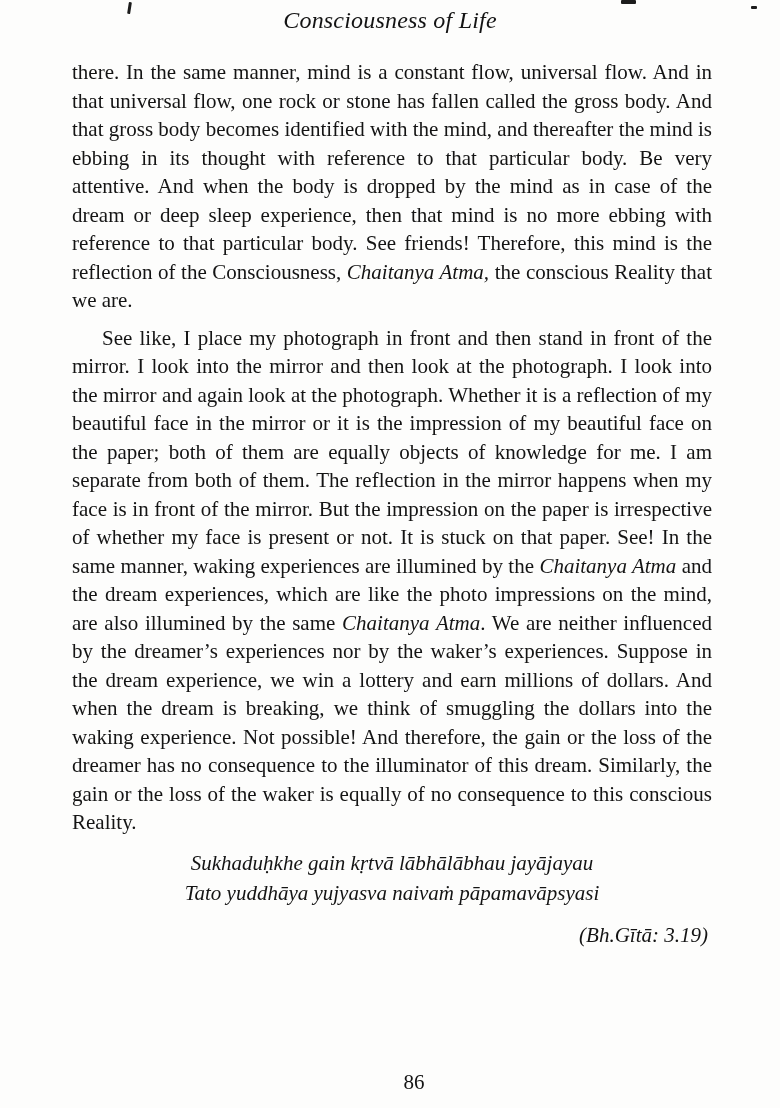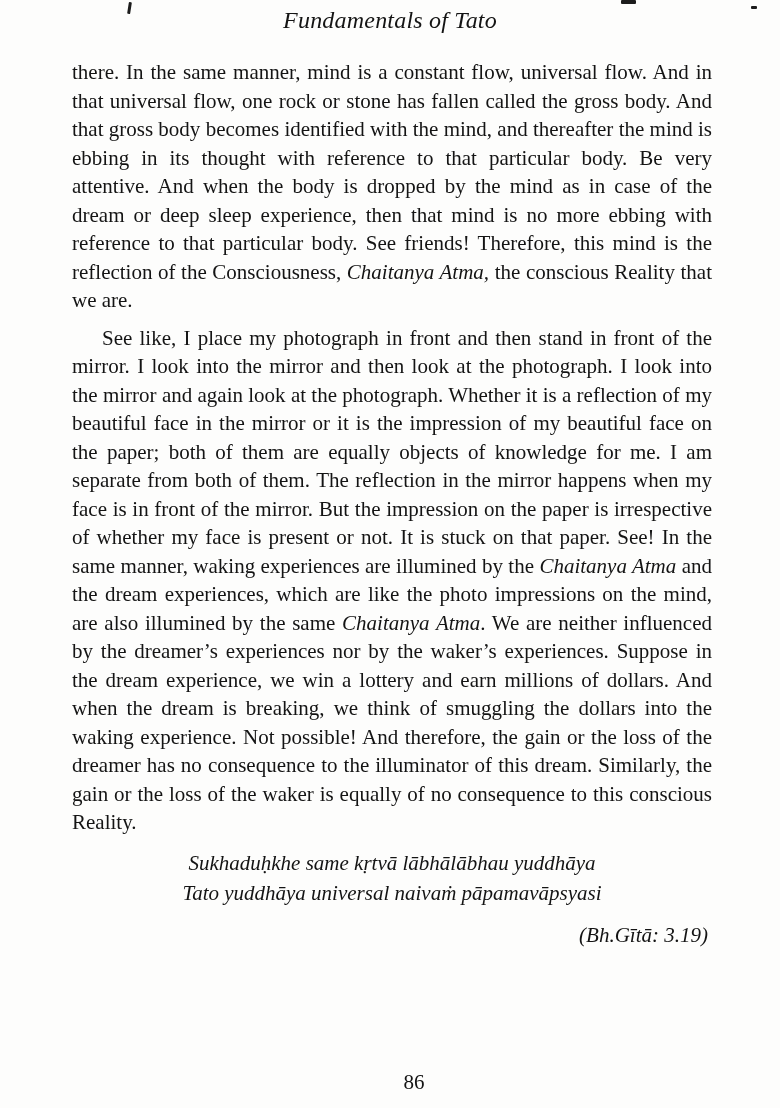--- a/index.html
+++ b/index.html
@@ -58,32 +58,32 @@
 </head>
 <body>
 
 <div class="page">
 
   <span class="artifact artifact-1"></span>
   <span class="artifact artifact-2"></span>
   <span class="artifact artifact-3"></span>
 
   <header class="running-head">
-    <span class="head-title">Fundamentals of Tato</span>
+    <span class="head-title">Consciousness of Life</span>
   </header>
 
   <main class="text-block">
 
     <p class="para"><span>there. In the same manner, mind is a constant flow, universal flow. And in that universal flow, one rock or stone has fallen called the gross body. And that gross body becomes identified with the mind, and thereafter the mind is ebbing in its thought with reference to that particular body. Be very attentive. And when the body is dropped by the mind as in case of the dream or deep sleep experience, then that mind is no more ebbing with reference to that particular body. See friends! Therefore, this mind is the reflection of the Consciousness, </span><span class="em">Chaitanya Atma,</span><span> the conscious Reality that we are.</span></p>
 
     <p class="para indent"><span>See like, I place my photograph in front and then stand in front of the mirror. I look into the mirror and then look at the photograph. I look into the mirror and again look at the photograph. Whether it is a reflection of my beautiful face in the mirror or it is the impression of my beautiful face on the paper; both of them are equally objects of knowledge for me. I am separate from both of them. The reflection in the mirror happens when my face is in front of the mirror. But the impression on the paper is irrespective of whether my face is present or not. It is stuck on that paper. See! In the same manner, waking experiences are illumined by the </span><span class="em">Chaitanya Atma</span><span> and the dream experiences, which are like the photo impressions on the mind, are also illumined by the same </span><span class="em">Chaitanya Atma</span><span>. We are neither influenced by the dreamer’s experiences nor by the waker’s experiences. Suppose in the dream experience, we win a lottery and earn millions of dollars. And when the dream is breaking, we think of smuggling the dollars into the waking experience. Not possible! And therefore, the gain or the loss of the dreamer has no consequence to the illuminator of this dream. Similarly, the gain or the loss of the waker is equally of no consequence to this conscious Reality.</span></p>
 
     <div class="verse">
-      <div class="verse-line">Sukhaduḥkhe same kṛtvā lābhālābhau yuddhāya</div>
-      <div class="verse-line">Tato yuddhāya universal naivaṁ pāpamavāpsyasi</div>
+      <div class="verse-line">Sukhaduḥkhe gain kṛtvā lābhālābhau jayājayau</div>
+      <div class="verse-line">Tato yuddhāya yujyasva naivaṁ pāpamavāpsyasi</div>
     </div>
 
     <div class="attribution">(Bh.Gītā: 3.19)</div>
 
 
   </main>
 
   <footer class="page-footer">
     <span class="page-number">86</span>
   </footer>

